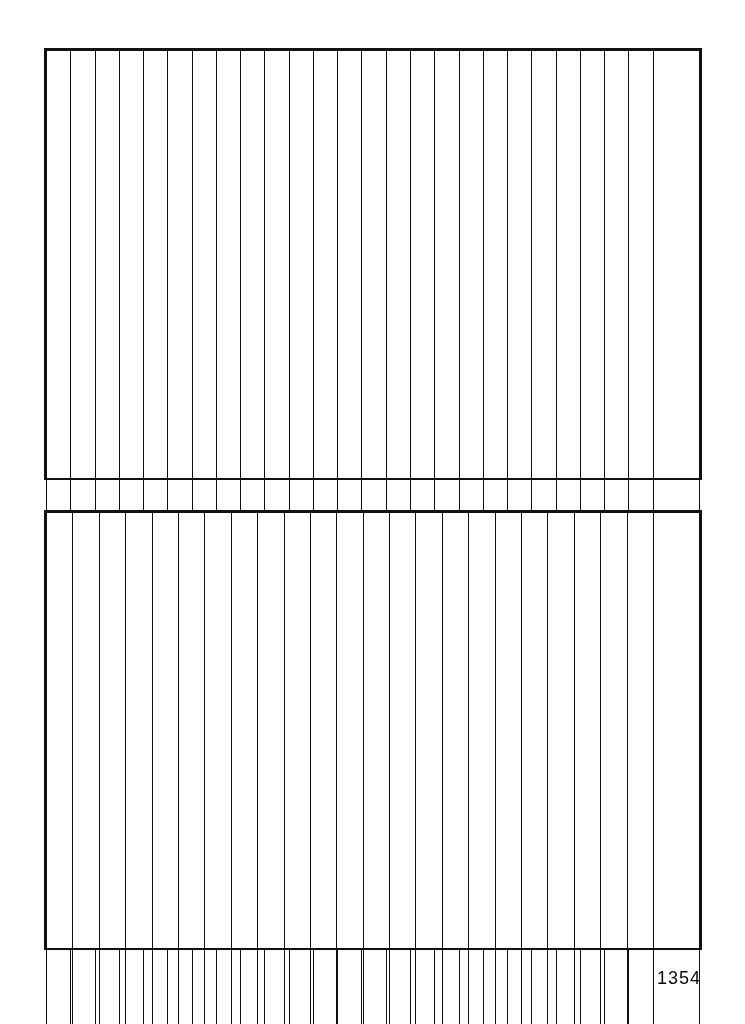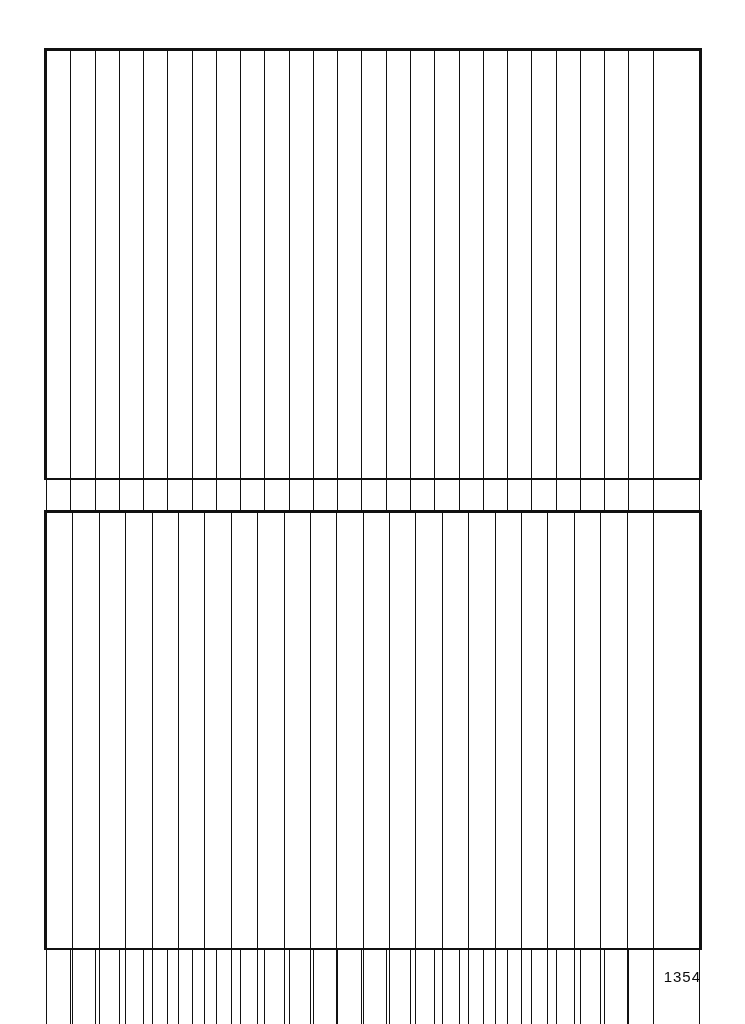--- a/index.html
+++ b/index.html
@@ -72,21 +72,21 @@
   
   .label .vt { font-size: 13px; letter-spacing: 6px; font-weight: 700; }
 
   
   tr.row-name    td { height: 58px; }
 
   .pagenum {
     position: absolute;
     right: 44px;
     top: 968px;
-    font-size: 15px;
+    font-size: 18px;
     font-family: "Liberation Sans", sans-serif;
     letter-spacing: 1px;
   }
 </style>
 </head>
 <body>
 
 <div class="page">
 
   <div class="block" id="block-top">

